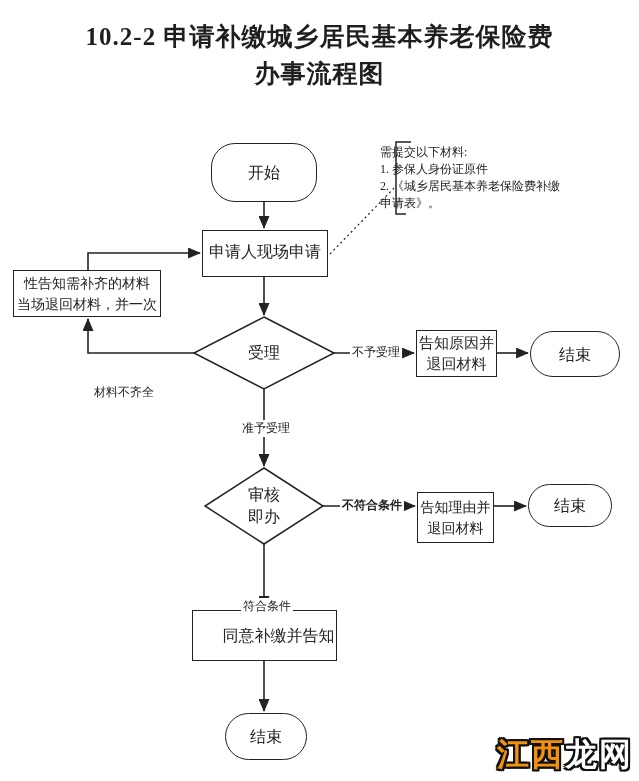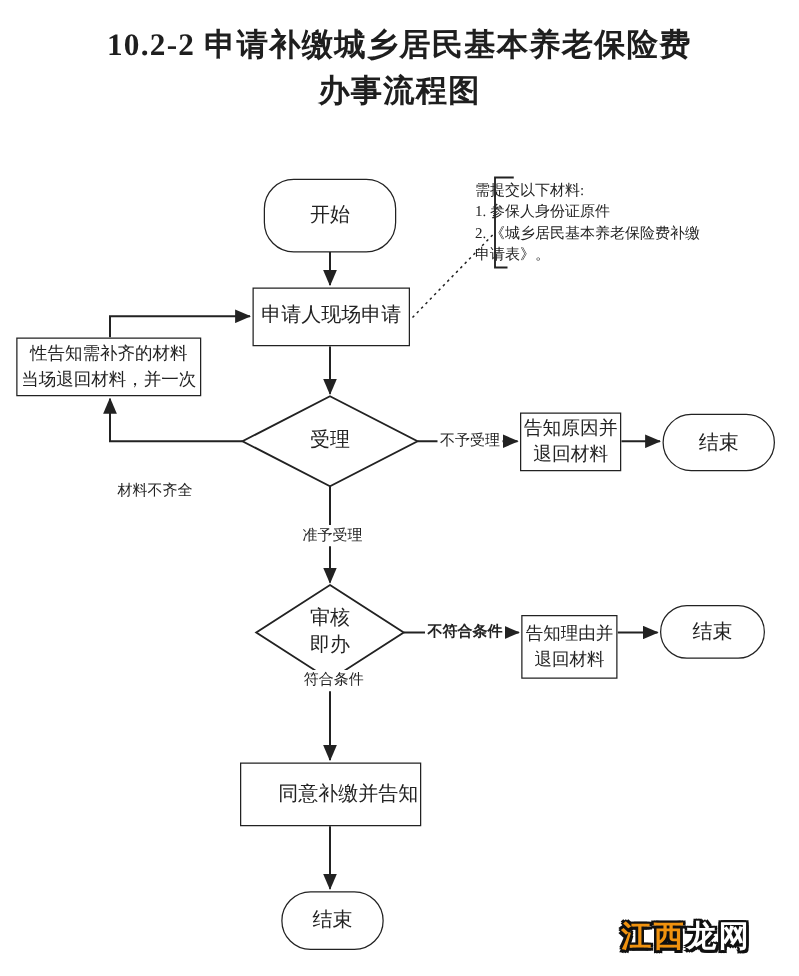--- a/index.html
+++ b/index.html
@@ -71,21 +71,21 @@
     font-size: 12px;
     line-height: 17px;
     color: #232323;
     text-align: left;
   }
 
   .watermark {
     position: absolute;
     left: 497px; top: 733px;
     font-family: "Liberation Sans", "DejaVu Sans", sans-serif;
-    font-size: 24px;
+    font-size: 32px;
     font-weight: bold;
     letter-spacing: 2px;
     white-space: nowrap;
   }
   .watermark span {
     text-shadow:
       -2px -2px 0 #101010, 2px -2px 0 #101010,
       -2px  2px 0 #101010, 2px  2px 0 #101010,
        0   -2px 0 #101010, 0    2px 0 #101010,
       -2px  0   0 #101010, 2px  0   0 #101010;
@@ -182,19 +182,19 @@
   </div>
 
   <div class="node stadium" style="left:225px; top:713px; width:82px; height:47px;">
     <span>结束</span>
   </div>
 
   <div class="elabel" style="left:92px; top:344px;margin-top:40px;">材料不齐全</div>
   <div class="elabel" style="left:350px; top:344px;">不予受理</div>
   <div class="elabel" style="left:240px; top:420px;">准予受理</div>
   <div class="elabel" style="left:340px; top:497px;font-weight:bold;">不符合条件</div>
-  <div class="elabel" style="left:241px; top:536px;font-family:Liberation Mono, monospace;">符合条件</div>
+  <div class="elabel" style="left:241px; top:598px;">符合条件</div>
 
   <div class="watermark">
     <span style="color: rgb(240, 146, 14);">江西</span><span style="color: rgb(255, 255, 255);">龙网</span>
   </div>
 
 </div>
 
 </body></html>

